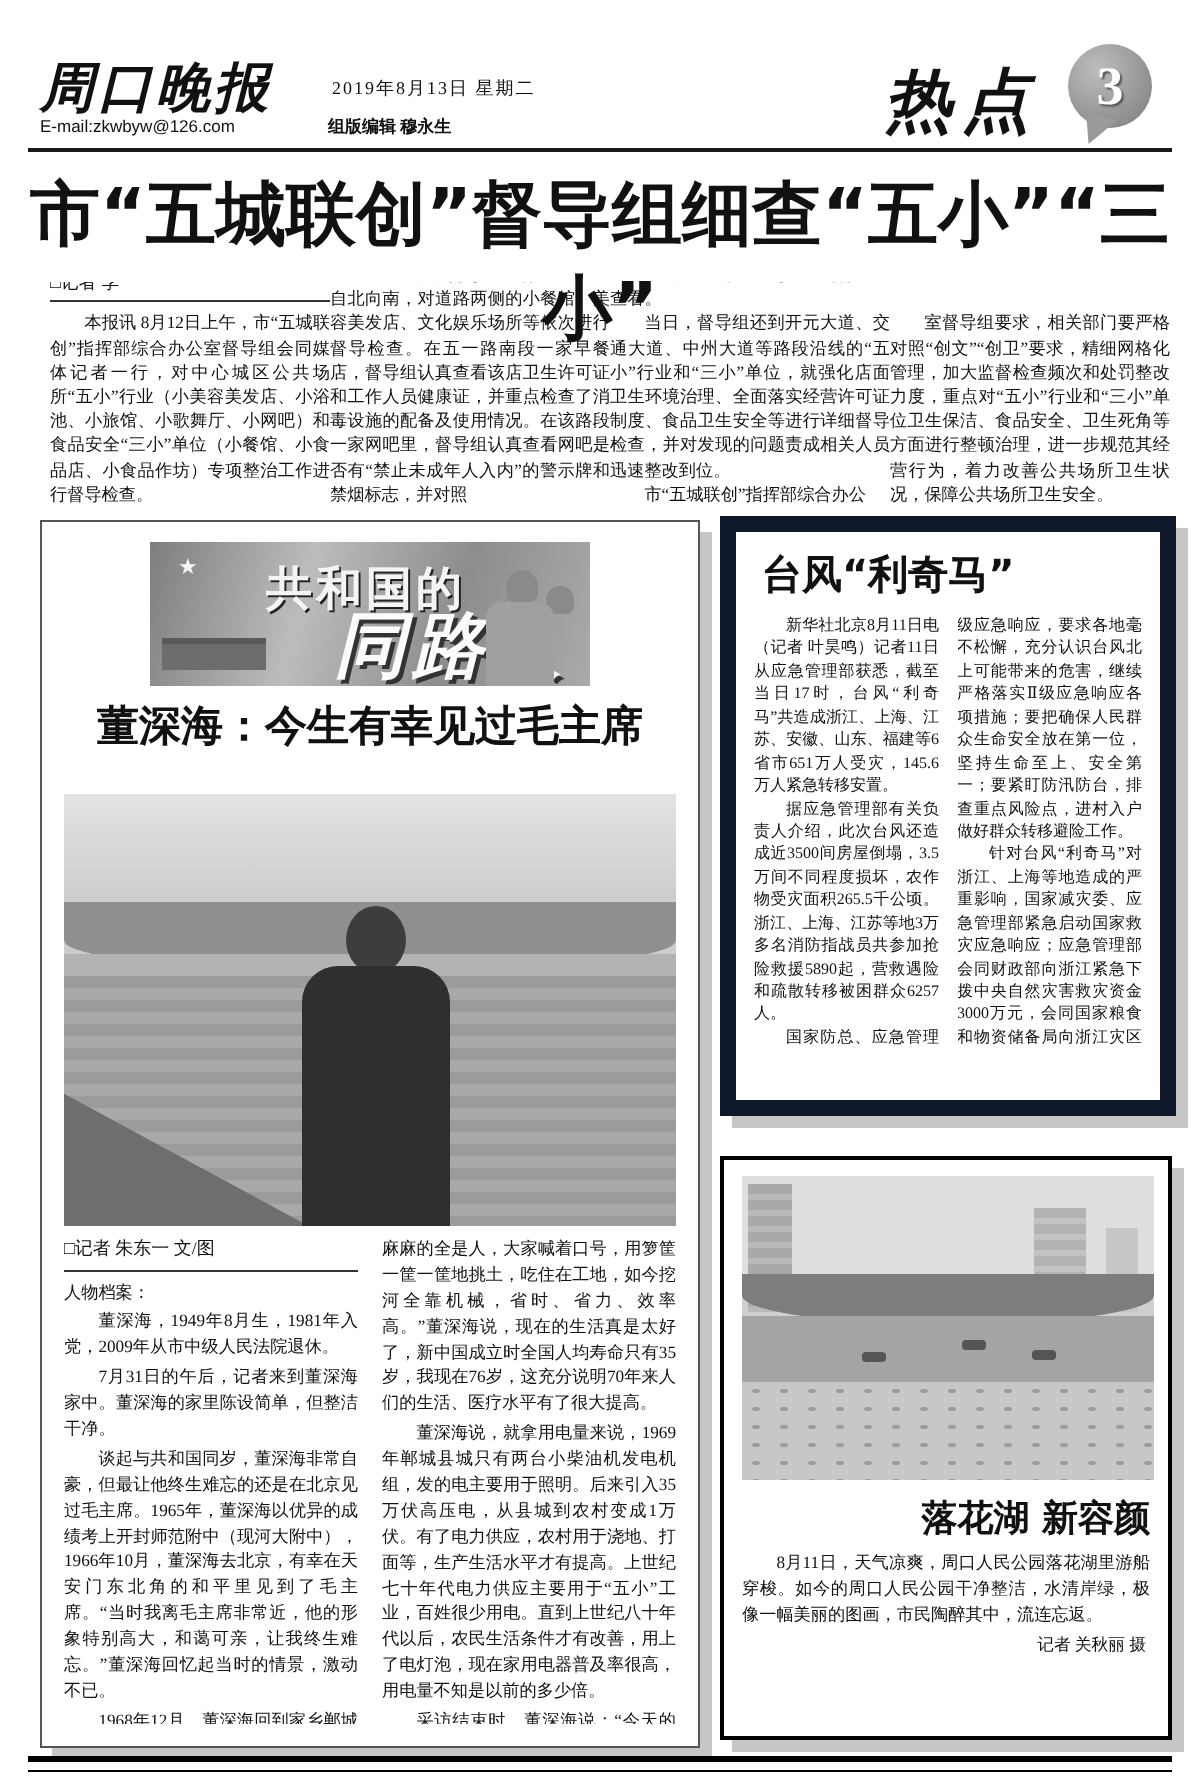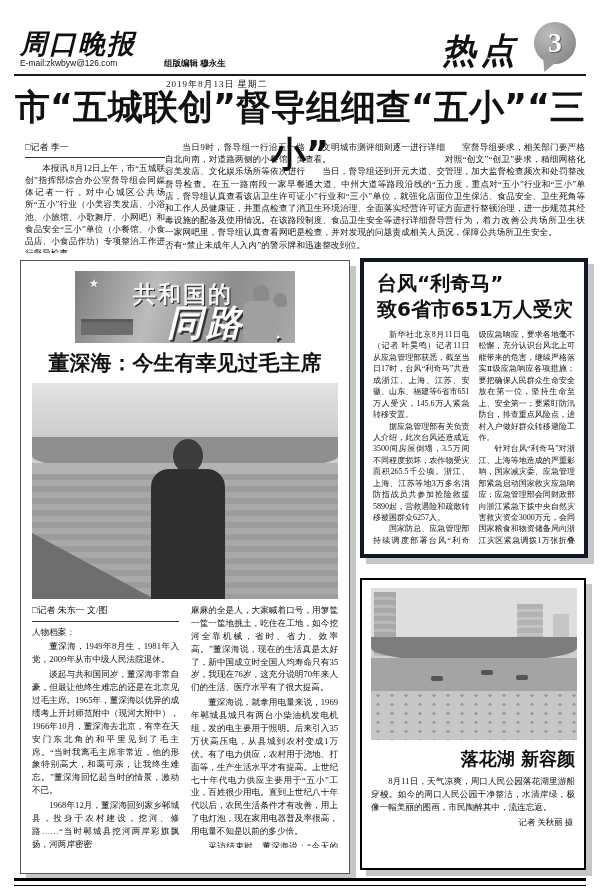--- a/index.html
+++ b/index.html
@@ -6,41 +6,41 @@
   html,body { background:#f4f4f4; }
   .page {
     position:relative; width:600px; height:893px; margin:0 auto;
     background:#fff; overflow:hidden;
     font-family:"Liberation Serif","DejaVu Serif",serif; color:#111;
   }
   
   .header { position:absolute; left:14px; top:26px; right:14px; height:46px; }
   .masthead { position:absolute; left:6px; top:0; font-size:27px; font-weight:900;
     font-style:italic; letter-spacing:2px; font-family:"DejaVu Serif",serif; }
-  .dateline { position:absolute; left:152px; top:12px; font-size:9px; letter-spacing:1px;margin-top:40px; }
+  .dateline { position:absolute; left:152px; top:12px; font-size:9px; letter-spacing:1px; }
   .email { position:absolute; left:6px; top:32px; font-size:8.5px; font-family:"Liberation Sans",sans-serif; }
   .editor { position:absolute; left:150px; top:32px; font-size:8.5px; font-weight:bold; }
   .section-name { position:absolute; right:66px; top:2px; font-size:34px; font-weight:700;
     font-style:italic; letter-spacing:5px; font-family:"DejaVu Serif",serif; }
   .pin { position:absolute; right:8px; top:-4px; width:44px; height:52px; }
   .pin .circle { width:42px; height:42px; border-radius:50%;
     background:radial-gradient(circle at 35% 30%, #bdbdbd, #8c8c8c 75%);
     display:flex; align-items:center; justify-content:center;
     color:#fff; font-size:27px; font-weight:bold; text-shadow:1px 1px 1px #555; }
   .pin .tail { position:absolute; left:7px; top:36px; width:0; height:0;
     border-left:5px solid transparent; border-right:11px solid transparent;
     border-top:15px solid #9a9a9a; transform:rotate(14deg); }
   .header-rule { position:absolute; left:14px; right:14px; top:74px; height:1.5px; background:#1a1a1a; }
 
   
   .lead-headline { position:absolute; left:0; right:0; top:84px; text-align:center;
     font-size:35px; font-weight:900; letter-spacing:0;
     font-family:"DejaVu Sans","Liberation Sans",sans-serif; }
   .lead-cols { position:absolute; left:25px; right:15px; top:141px; height:112px;
-    display:flex; overflow:hidden; }
+    display:flex; overflow:hidden;align-items:flex-end; }
   .lead-col { flex:1; font-size:8.6px; line-height:1.42; text-align:justify; overflow:hidden; }
   .lead-col p { text-indent:2em; }
   .byline { font-size:9px; border-bottom:1px solid #333; padding-bottom:3px; margin-bottom:4px; }
 
   
   .box { position:absolute; background:#fff; }
   .shadowed { box-shadow:6px 6px 0 #c6c6c6; }
 
   
   .profile-box { left:20px; top:260px; width:330px; height:614px;
@@ -49,21 +49,21 @@
     background:linear-gradient(105deg,#7e7e7e,#bcbcbc 35%,#8d8d8d 68%,#aaa); }
   .banner .star { position:absolute; left:14px; top:6px; color:#f5f5f5; font-size:11px; }
   .banner .b1 { position:absolute; left:58px; top:8px; font-size:23px; font-weight:900;
     color:#f4f4f4; text-shadow:1px 1px 0 #222; letter-spacing:2px;
     font-family:"DejaVu Sans",sans-serif; }
   .banner .b2 { position:absolute; left:92px; top:28px; font-size:36px; font-weight:900;
     font-style:italic; color:#fbfbfb; text-shadow:2px 2px 0 #333; letter-spacing:3px; }
   .banner .gate { position:absolute; left:6px; bottom:8px; width:52px; height:16px;
     background:#6d6d6d; border-top:3px solid #5a5a5a; }
   .banner .fig { position:absolute; border-radius:50% 50% 4px 4px; background:#8a8a8a; }
-  .profile-headline { text-align:center; font-size:21px; font-weight:900; margin:4px 0 6px;
+  .profile-headline { text-align:center; font-size:21px; font-weight:900; margin:4px 0 20px;
     font-family:Liberation Sans, sans-serif; }
   .photo-main { position:relative; width:306px; height:216px; margin:0 auto; overflow:hidden; background:#cdcdcd; }
   .pm-sky { position:absolute; left:0; right:0; top:0; height:28%;
     background:linear-gradient(#e3e3e3,#cacaca); }
   .pm-trees { position:absolute; left:0; right:0; top:25%; height:15%; background:#8f8f8f;
     border-radius:0 0 30% 30%/0 0 40% 40%; }
   .pm-crowd { position:absolute; left:0; right:0; top:37%; height:5%; background:#b3b3b3; }
   .pm-water { position:absolute; left:0; right:0; top:42%; bottom:0;
     background:repeating-linear-gradient(180deg,#9c9c9c 0 6px,#a9a9a9 6px 12px); }
   .pm-bank { position:absolute; left:0; bottom:0; width:40%; height:34%; background:#6e6e6e;
@@ -73,21 +73,21 @@
   .pm-body { position:absolute; left:39%; top:40%; width:74px; height:130px;
     border-radius:18px 18px 0 0; background:#2f2f2f; }
   .photo-caption { text-align:right; font-size:8px; padding:2px 6px 0 0; }
   .profile-cols { display:flex; gap:12px; margin-top:5px; height:244px; overflow:hidden;justify-content:flex-end; }
   .profile-col { flex:1; font-size:8.6px; line-height:1.5; text-align:justify; overflow:hidden; }
   .profile-col p { text-indent:2em; margin-bottom:2px; }
   .profile-col p.nolabel { text-indent:0; margin-top:4px; }
 
   
   .typhoon-box { left:360px; top:258px; width:228px; height:300px;
-    border:4px solid #0f172a; padding:8px 9px; }
+    border:8px solid #0f172a; padding:8px 9px; }
   .typhoon-title { font-size:20px; font-weight:900; line-height:1.3; padding-left:4px;
     font-family:"DejaVu Sans",sans-serif; }
   .typhoon-cols { display:flex; gap:9px; margin-top:7px; height:218px; overflow:hidden; }
   .typhoon-col { flex:1; font-size:8px; line-height:1.43; text-align:justify; overflow:hidden; }
   .typhoon-col p { text-indent:2em; }
 
   
   .lake-box { left:360px; top:578px; width:226px; height:292px;
     border:2px solid #000; padding:8px 9px; }
   .photo-lake { position:relative; width:206px; height:152px; margin:0 auto; overflow:hidden; background:#cfcfcf; }
@@ -167,34 +167,34 @@
       <div class="pm-water"></div>
       <div class="pm-bank"></div>
       <div class="pm-head"></div>
       <div class="pm-body"></div>
     </div>
     <div class="profile-cols">
       <div class="profile-col">
         <div class="byline">□记者 朱东一 文/图</div>
         <p class="nolabel">人物档案：</p>
         <p>董深海，1949年8月生，1981年入党，2009年从市中级人民法院退休。</p>
+        <p>7月31日的午后，记者来到董深海家中。董深海的家里陈设简单，但整洁干净。</p>
         <p>谈起与共和国同岁，董深海非常自豪，但最让他终生难忘的还是在北京见过毛主席。1965年，董深海以优异的成绩考上开封师范附中（现河大附中），1966年10月，董深海去北京，有幸在天安门东北角的和平里见到了毛主席。“当时我离毛主席非常近，他的形象特别高大，和蔼可亲，让我终生难忘。”董深海回忆起当时的情景，激动不已。</p>
         <p>1968年12月，董深海回到家乡郸城县，投身于农村建设，挖河、修路……“当时郸城县挖河两岸彩旗飘扬，河两岸密密</p>
       </div>
       <div class="profile-col">
         <p style="text-indent:0;">麻麻的全是人，大家喊着口号，用箩筐一筐一筐地挑土，吃住在工地，如今挖河全靠机械，省时、省力、效率高。”董深海说，现在的生活真是太好了，新中国成立时全国人均寿命只有35岁，我现在76岁，这充分说明70年来人们的生活、医疗水平有了很大提高。</p>
         <p>董深海说，就拿用电量来说，1969年郸城县城只有两台小柴油机发电机组，发的电主要用于照明。后来引入35万伏高压电，从县城到农村变成1万伏。有了电力供应，农村用于浇地、打面等，生产生活水平才有提高。上世纪七十年代电力供应主要用于“五小”工业，百姓很少用电。直到上世纪八十年代以后，农民生活条件才有改善，用上了电灯泡，现在家用电器普及率很高，用电量不知是以前的多少倍。</p>
         <p>采访结束时，董深海说：“今天的幸福生活来之不易，我们要倍加珍惜，热爱党、热爱祖国。国家的发展让人欣慰，祝愿祖国更加富强、繁荣。”</p>
       </div>
     </div>
   </div>
 
   <div class="box shadowed typhoon-box">
     <div class="typhoon-title">台风“利奇马”</div>
-    <div class="typhoon-title">致6省市651万人受灾</div>
     <div class="typhoon-cols">
       <div class="typhoon-col">
         <p>新华社北京8月11日电（记者 叶昊鸣）记者11日从应急管理部获悉，截至当日17时，台风“利奇马”共造成浙江、上海、江苏、安徽、山东、福建等6省市651万人受灾，145.6万人紧急转移安置。</p>
         <p>据应急管理部有关负责人介绍，此次台风还造成近3500间房屋倒塌，3.5万间不同程度损坏，农作物受灾面积265.5千公顷。浙江、上海、江苏等地3万多名消防指战员共参加抢险救援5890起，营救遇险和疏散转移被困群众6257人。</p>
         <p>国家防总、应急管理部持续调度部署台风“利奇马”防范应对工作。11日，国家防总两次召开视频调度会，决定继续保持防台风Ⅱ</p>
       </div>
       <div class="typhoon-col">
         <p style="text-indent:0;">级应急响应，要求各地毫不松懈，充分认识台风北上可能带来的危害，继续严格落实Ⅱ级应急响应各项措施；要把确保人民群众生命安全放在第一位，坚持生命至上、安全第一；要紧盯防汛防台，排查重点风险点，进村入户做好群众转移避险工作。</p>
         <p>针对台风“利奇马”对浙江、上海等地造成的严重影响，国家减灾委、应急管理部紧急启动国家救灾应急响应；应急管理部会同财政部向浙江紧急下拨中央自然灾害救灾资金3000万元，会同国家粮食和物资储备局向浙江灾区紧急调拨1万张折叠床等救灾物资，全力支持帮助地方安置保障受灾群众生活。</p>
       </div>

